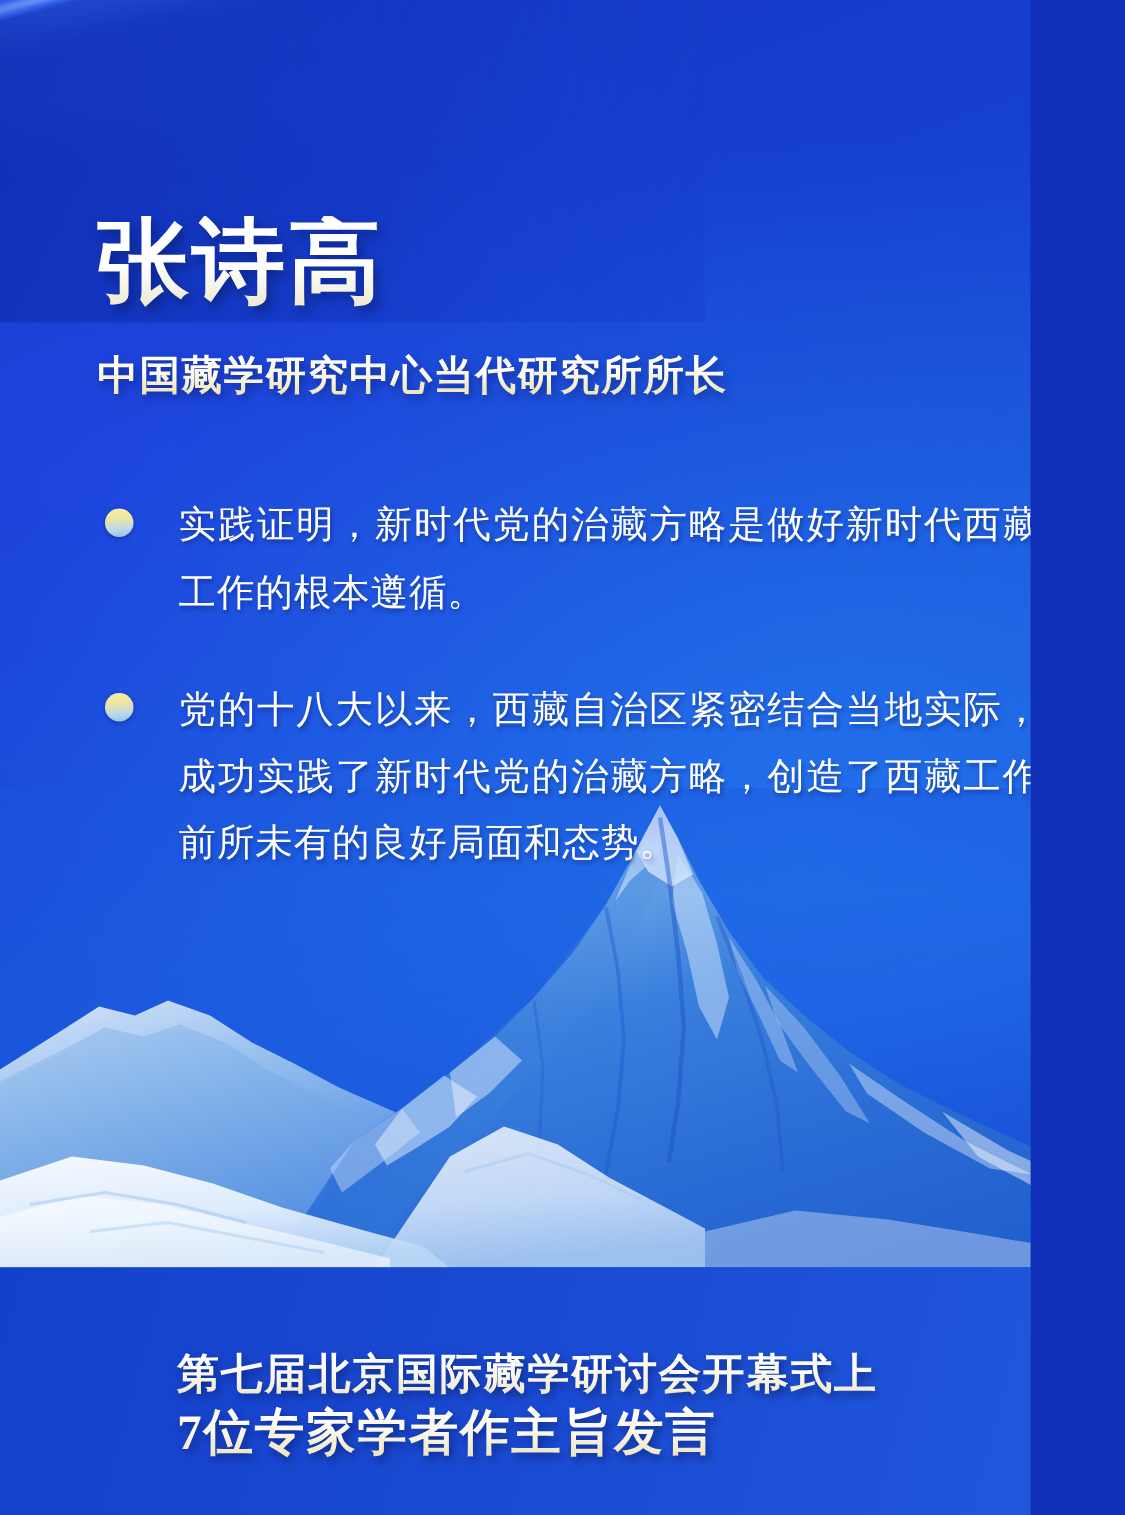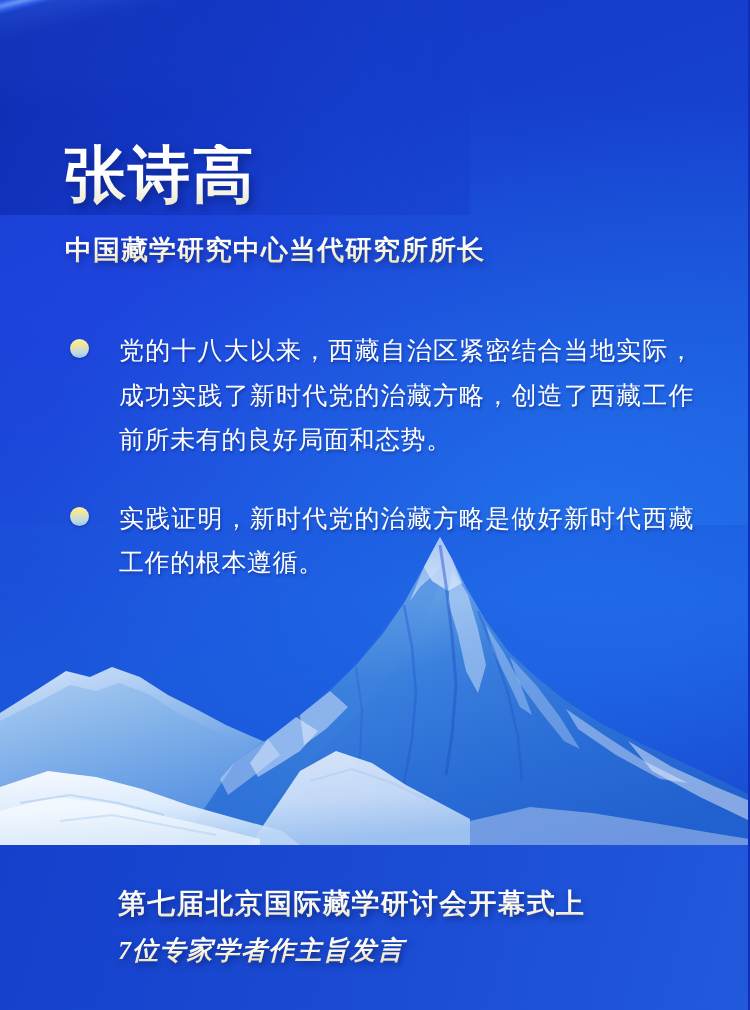--- a/index.html
+++ b/index.html
@@ -5,21 +5,21 @@
   * { margin:0; padding:0; box-sizing:border-box; }
   html, body {
     width:750px; height:1010px;
     background:#0f2fb8;
     font-family:"Liberation Sans", sans-serif;
     overflow:hidden;
   }
 
   #poster {
     position:relative;
-    width:748px; height:1010px;
+    width:687px; height:1010px;
     overflow:hidden;
     background:
       radial-gradient(ellipse 900px 700px at 78% 52%, rgba(40,130,245,0.55) 0%, rgba(40,130,245,0.0) 62%),
       radial-gradient(ellipse 760px 560px at 12% 30%, rgba(36,72,232,0.55) 0%, rgba(36,72,232,0.0) 66%),
       linear-gradient(160deg, #1635c6 0%, #1640cf 26%, #1a55db 52%, #1b5fe2 70%, #1547d2 100%);
   }
 
   
   .swoosh-wrap {
     position:absolute; left:0; top:0; width:470px; height:215px;
@@ -129,50 +129,49 @@
     text-align:justify;
   }
 
   
   .footer-band {
     position:absolute; left:0; bottom:0;
     width:750px; height:165px;
     background:linear-gradient(105deg, #1540cb 0%, #1a4ad2 45%, #2159dd 100%);
   }
   .footer-inner {
-    position:absolute; left:118px; top:42px;
+    position:absolute; left:118px; top:54px;
   }
   .footer-line1 {
     font-size:28px;
     font-weight:bold;
     letter-spacing:1.2px;
     line-height:1.2;
     background:linear-gradient(180deg, #ffffff 0%, #fbfaf2 45%, #f1ecd7 80%, #e9e2c2 100%);
     -webkit-background-clip:text;
     background-clip:text;
     color:transparent;
     -webkit-text-fill-color:transparent;
     filter:drop-shadow(2px 3px 3px rgba(4,18,88,0.55));
     white-space:nowrap;
   }
   .footer-line2 {
-    margin-top:14px;
-    font-size:26px;
+    margin-top:4px;
+    font-size:33px;
     font-weight:bold;
     letter-spacing:1.2px;
     line-height:1.2;
     font-family:"Liberation Serif", serif;
     background:linear-gradient(180deg, #ffffff 0%, #fbf8ea 45%, #efe6c4 82%, #e6d9a8 100%);
     -webkit-background-clip:text;
     background-clip:text;
     color:transparent;
     -webkit-text-fill-color:transparent;
     filter:drop-shadow(2px 3px 3px rgba(4,18,88,0.55));
     white-space:nowrap;
-    font-style:italic;
   }
 </style>
 </head>
 <body>
 
 <div id="poster">
 
   <div class="swoosh-wrap">
     <div class="swoosh-bright"></div>
     <div class="swoosh-dark"></div>
@@ -265,26 +264,26 @@
   <div class="content">
 
     <div class="name">张诗高</div>
 
     <div class="subtitle">中国藏学研究中心当代研究所所长</div>
 
     <div class="bullets">
 
       <div class="bullet-row">
         <span class="bullet-dot"></span>
-        <span class="bullet-text">党的十八大以来，西藏自治区紧密结合当地实际，成功实践了新时代党的治藏方略，创造了西藏工作前所未有的良好局面和态势。</span>
+        <span class="bullet-text">实践证明，新时代党的治藏方略是做好新时代西藏工作的根本遵循。</span>
       </div>
 
       <div class="bullet-row">
         <span class="bullet-dot"></span>
-        <span class="bullet-text">实践证明，新时代党的治藏方略是做好新时代西藏工作的根本遵循。</span>
+        <span class="bullet-text">党的十八大以来，西藏自治区紧密结合当地实际，成功实践了新时代党的治藏方略，创造了西藏工作前所未有的良好局面和态势。</span>
       </div>
 
     </div>
   </div>
 
   <div class="footer-band">
     <div class="footer-inner">
       <div class="footer-line1">第七届北京国际藏学研讨会开幕式上</div>
       <div class="footer-line2">7位专家学者作主旨发言</div>
     </div>

